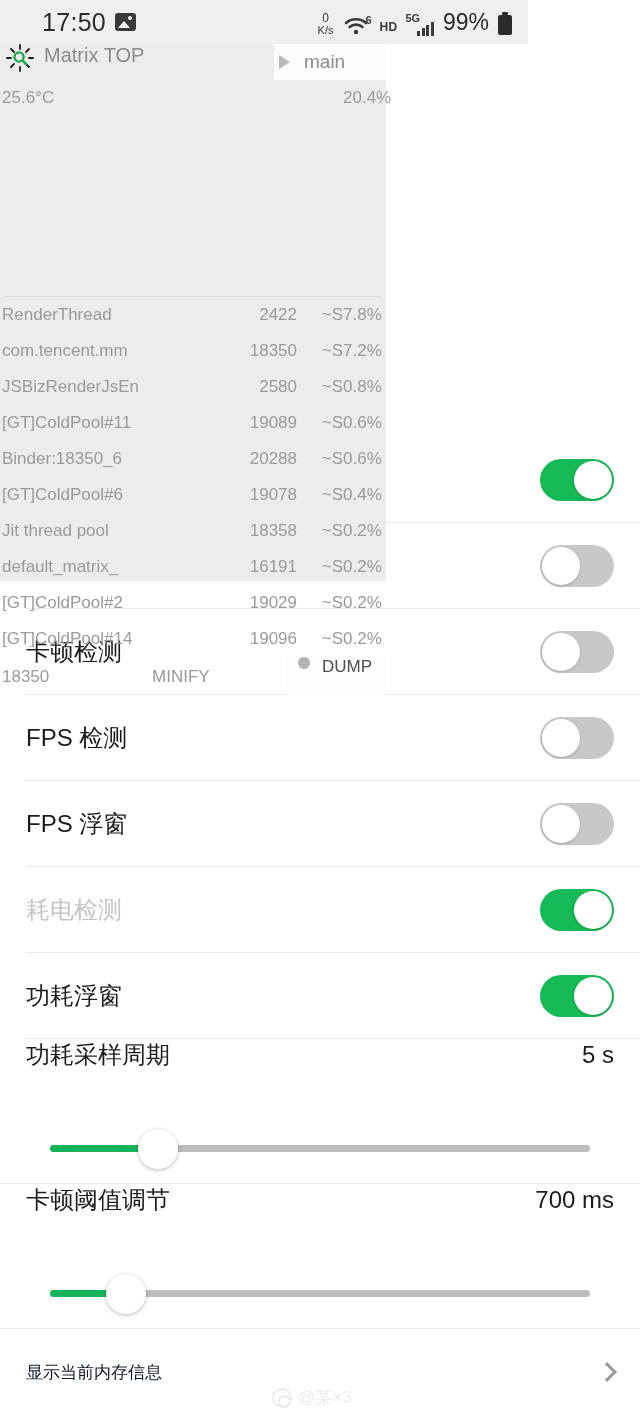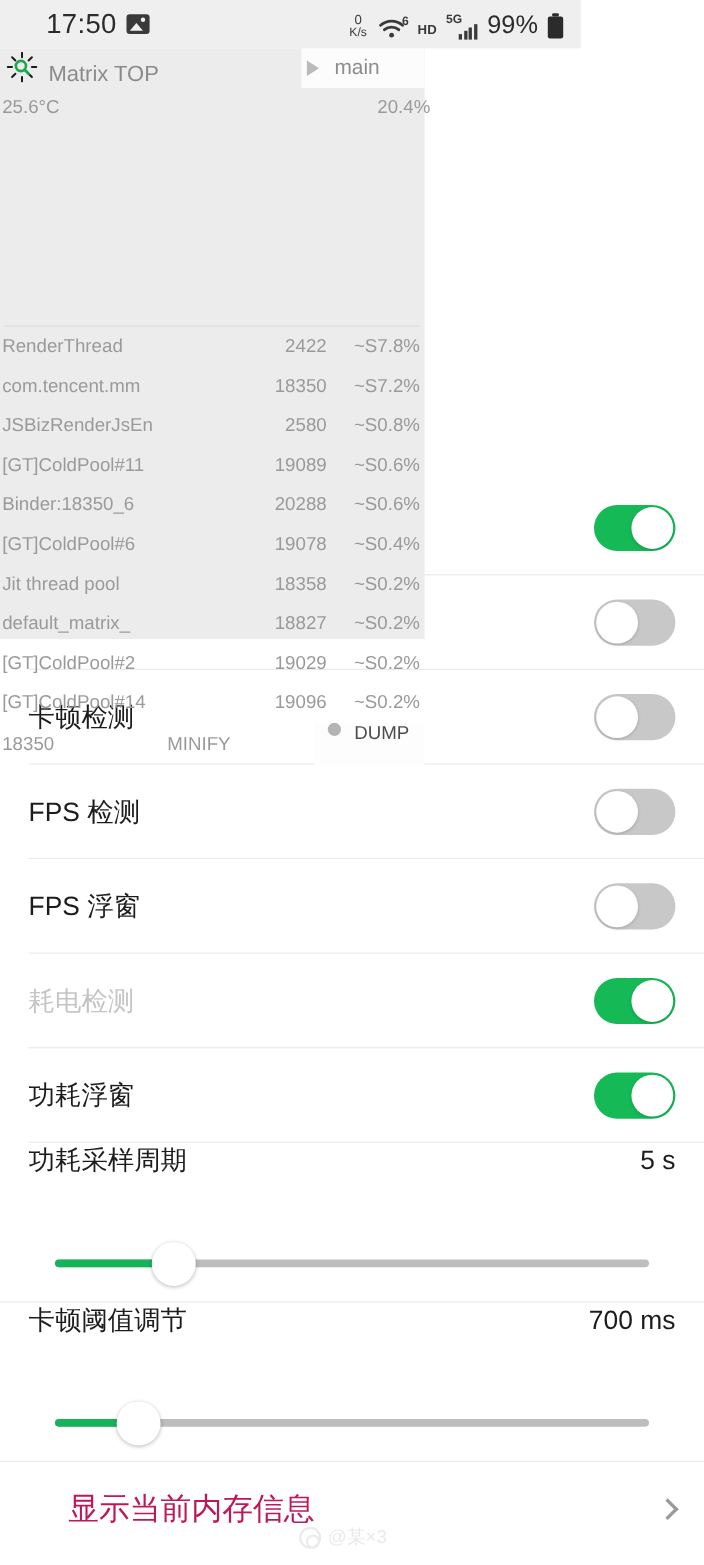--- a/index.html
+++ b/index.html
@@ -44,21 +44,21 @@
   .batt::before{content:"";position:absolute;top:-3px;left:4px;width:6px;height:3px;border-radius:1px;background:#2b2b2b;}
 
   
   #matrix-overlay{
     position:absolute; left:0; top:44px; width:386px; height:537px;
     background:#ececec;
     font-size:17px; color:#9a9a9a;
     z-index:5;
   }
   #matrix-header{
-    display:flex; align-items:flex-end; height:36px; padding-left:6px; position:relative;
+    display:flex; align-items:flex-start; height:36px; padding-left:6px; position:relative;
   }
   #matrix-header .title{ font-size:20px; color:#8b8b8b; margin-left:10px; }
   #matrix-tab{
     position:absolute; right:0; top:0; height:36px; width:112px; background:#fcfcfc;
     display:flex; align-items:center; gap:14px; padding:0 10px 0 5px;
   }
   #matrix-tab .tri{ width:0;height:0;border-left:11px solid #b9b9b9;border-top:7px solid transparent;border-bottom:7px solid transparent;}
   #matrix-tab .tabname{ font-size:19px; color:#8d8d8d; }
   .mrow{ display:flex; align-items:center; height:36px; padding-left:2px; }
   .mrow .c-name{ flex:0 0 215px; white-space:nowrap; overflow:hidden; }
@@ -105,21 +105,21 @@
   .track{
     position:absolute; left:24px; right:24px; top:28px; height:7px; border-radius:4px; background:#bdbdbd;
   }
   .track .fill{ position:absolute; left:0; top:0; height:7px; border-radius:4px; background:#16b45a; }
   .track .thumb{
     position:absolute; top:50%; width:40px; height:40px; margin-top:-20px; margin-left:-20px;
     border-radius:50%; background:#ffffff; box-shadow:0 1px 4px rgba(0,0,0,.28);
   }
 
   .nav-row{ position:relative; display:flex; align-items:center; height:86px; padding:0 26px; }
-  .nav-row .label{ font-size:28px; color:#be185d;margin-left:36px; }
+  .nav-row .label{ font-size:17px; color:#0f172a; }
   .chevron{ margin-left:auto; width:14px; height:14px; border-right:3px solid #9a9a9a; border-top:3px solid #9a9a9a; transform:rotate(45deg); }
 
   #watermark{
     position:absolute; left:272px; top:1386px;
     display:flex; align-items:center; gap:6px;
     opacity:.16; pointer-events:none; color:#7a7a7a; font-size:17px;
   }
   #watermark .wb{ width:20px;height:20px;border-radius:50%;border:2px solid #8a8a8a; position:relative;}
   #watermark .wb::after{content:"";position:absolute;left:4px;top:5px;width:9px;height:9px;border-radius:50%;border:2px solid #8a8a8a;}
 </style>
@@ -263,21 +263,21 @@
         <span class="c-pct">0.4%</span>
       </div>
       <div class="mrow">
         <span class="c-name">Jit thread pool</span>
         <span class="c-pid">18358</span>
         <span class="c-st">~S</span>
         <span class="c-pct">0.2%</span>
       </div>
       <div class="mrow">
         <span class="c-name">default_matrix_</span>
-        <span class="c-pid">18827</span>
+        <span class="c-pid">16191</span>
         <span class="c-st">~S</span>
         <span class="c-pct">0.2%</span>
       </div>
       <div class="mrow">
         <span class="c-name">[GT]ColdPool#2</span>
         <span class="c-pid">19029</span>
         <span class="c-st">~S</span>
         <span class="c-pct">0.2%</span>
       </div>
       <div class="mrow">

